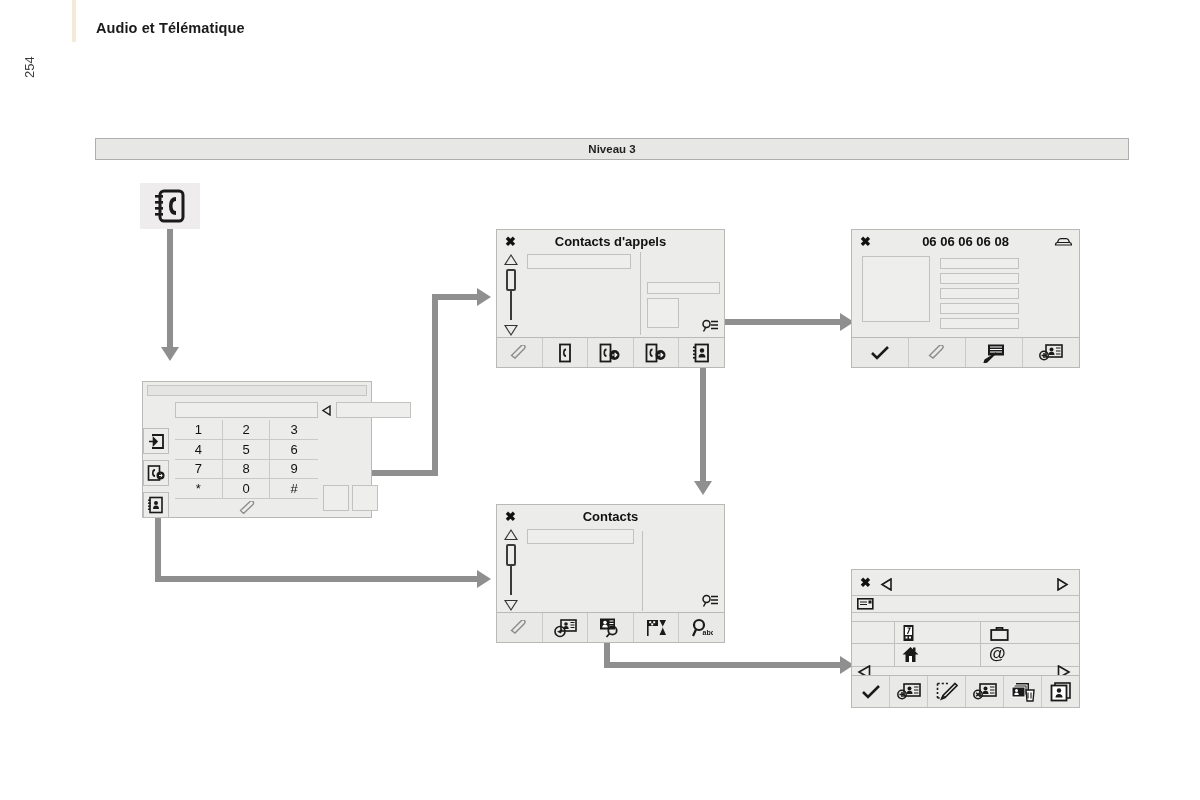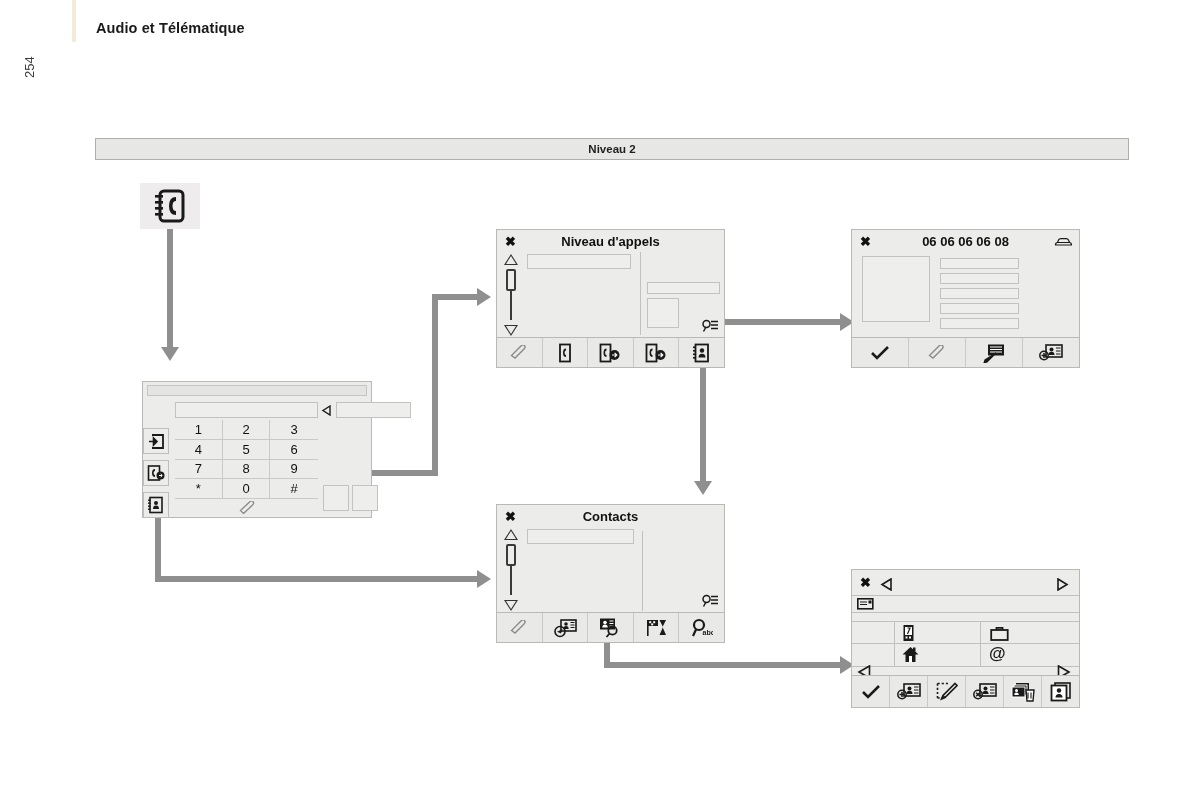--- a/index.html
+++ b/index.html
@@ -187,21 +187,21 @@
 </head>
 <body>
 
 <div id="page">
 
   <div class="accent-bar"></div>
   <div class="header-title">Audio et Télématique</div>
   <div class="page-number">254</div>
 
   <div class="levels">
-    <div class="cell">Niveau 2</div>
+    <div class="cell">Niveau 3</div>
   </div>
 
   <div class="conn" style="left:167px; top:228px; width:6px; height:120px;"></div>
   <div class="arrow-d" style="left:161px; top:347px;"></div>
 
   <div class="conn" style="left:170px; top:470px; width:265px; height:6px;"></div>
   <div class="conn" style="left:432px; top:294px; width:6px; height:182px;"></div>
   <div class="conn" style="left:436px; top:294px; width:42px; height:6px;"></div>
   <div class="arrow-r" style="left:477px; top:288px;"></div>
 
@@ -297,21 +297,21 @@
         <rect x="1" y="9.5" width="2.5" height="1.4" fill="#1a1a1a"></rect>
         <rect x="1" y="12.5" width="2.5" height="1.4" fill="#1a1a1a"></rect>
         <circle cx="9" cy="7" r="2" fill="#1a1a1a"></circle>
         <path d="M6 13 q0 -3.4 3 -3.4 q3 0 3 3.4 z" fill="#1a1a1a"></path>
       </svg>
     </span>
   </div>
 
   <div class="screen" style="left:496px; top:229px; width:229px; height:139px;">
     <div class="scr-close">✖</div>
-    <div class="scr-title">Niveau d'appels</div>
+    <div class="scr-title">Contacts d'appels</div>
 
     <div class="scrollbar" style="left:6px; top:24px; height:82px;">
       <div class="tri-up"></div>
       <div class="shaft"></div>
       <div class="thumb"></div>
       <div class="tri-dn"></div>
     </div>
 
     <div class="field" style="left:30px; top:24px; width:104px; height:15px;"></div>
     <div class="vline" style="left:143px; top:22px; height:83px;"></div>

